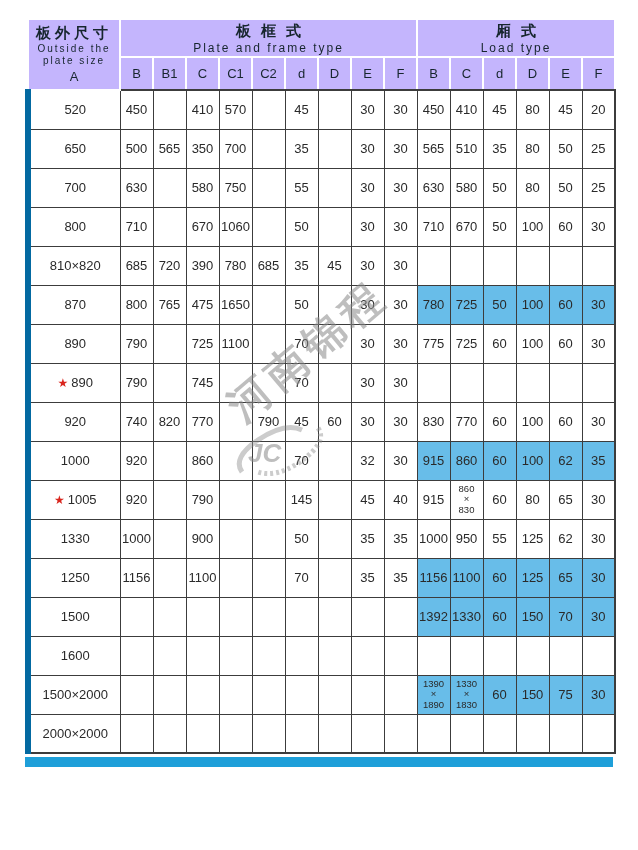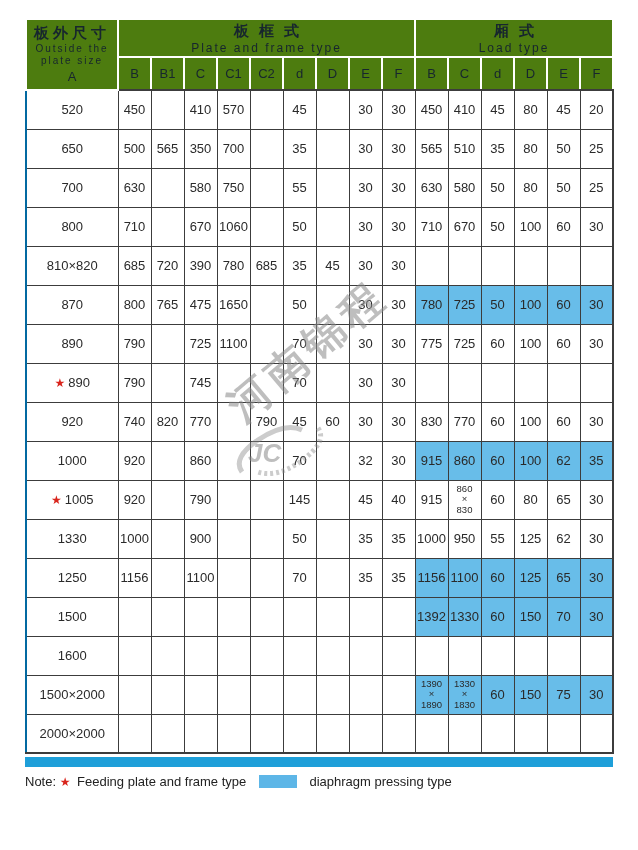--- a/index.html
+++ b/index.html
@@ -5,32 +5,32 @@
   * { margin:0; padding:0; box-sizing:border-box; }
   html,body { background:#ffffff; }
   body { font-family:"Liberation Sans", sans-serif; color:#262626; }
   .page { position:relative; width:638px; height:850px; background:#fff; overflow:hidden; }
 
   
   table.spec { position:absolute; left:25px; top:18px; border-collapse:collapse; table-layout:fixed; width:588px; }
   col.c-a { width:92px; }
   col.c-n { width:33px; }
 
-  thead th { background:#4d7c0f; border:2px solid #ffffff; font-weight:normal; color:#17262e; vertical-align:middle; padding:0; }
+  thead th { background:#c4b5fd; border:2px solid #ffffff; font-weight:normal; color:#17262e; vertical-align:middle; padding:0; }
   thead tr.r1 th { height:38px; }
   thead tr.r2 th { height:33px; font-size:13px; border-bottom:2px solid #3c3c3c; }
   th.a-head { font-size:11px; line-height:1.25; }
   th.a-head .zh { font-size:15px; letter-spacing:4px; font-weight:bold; display:block; }
   th.a-head .en { font-size:10px; letter-spacing:2px; display:block; }
   th.a-head .letter { font-size:13px; display:block; margin-top:1px; }
   th.grp .zh { display:block; font-size:15px; font-weight:bold; letter-spacing:10px; text-indent:10px; }
   th.grp .en { display:block; font-size:12px; letter-spacing:2px; }
 
   tbody td { border:1px solid #3c3c3c; height:39px; text-align:center; vertical-align:middle; font-size:13px; color:#2a2a2a; background:#fff; padding:0; }
-  tbody tr td:first-child { border-left:2px solid #0369a1; font-size:13px; }
+  tbody tr td:first-child { border-left:6px solid #0369a1; font-size:13px; }
   tbody tr td:last-child { border-right:2px solid #3c3c3c; }
   tbody tr:last-child td { border-bottom:2px solid #3c3c3c; }
   tbody td.hl { background:#68bde9; }
   tbody td.stack { font-size:9.5px; line-height:1.1; white-space:pre-line; }
   .star { color:#d9251d; font-size:12px; margin-right:3px; }
 
   
   .bottom-bar { position:absolute; left:25px; top:757px; width:588px; height:10px; background:#1e9fd9; }
 
   
@@ -427,22 +427,15 @@
         <path d="M88 18 Q98 32 70 52 Q46 68 28 62" stroke-dasharray="3,3" opacity="0.8"></path>
       </g>
       <text x="18" y="52" font-size="26" font-weight="bold" font-style="italic" fill="#8a8a8a">JC</text>
     </svg>
     <div class="wm-text">河南锦程</div>
   </div>
 
   <div class="bottom-bar"></div>
 
   <div class="notes">
-    <div class="line">
-      <span>Note:</span>
-      <span class="star">★</span>
-      <span>Feeding plate and frame type</span>
-      <span class="swatch"></span>
-      <span>diaphragm pressing type</span>
-    </div>
   </div>
 
 </div>
 
 </body></html>

